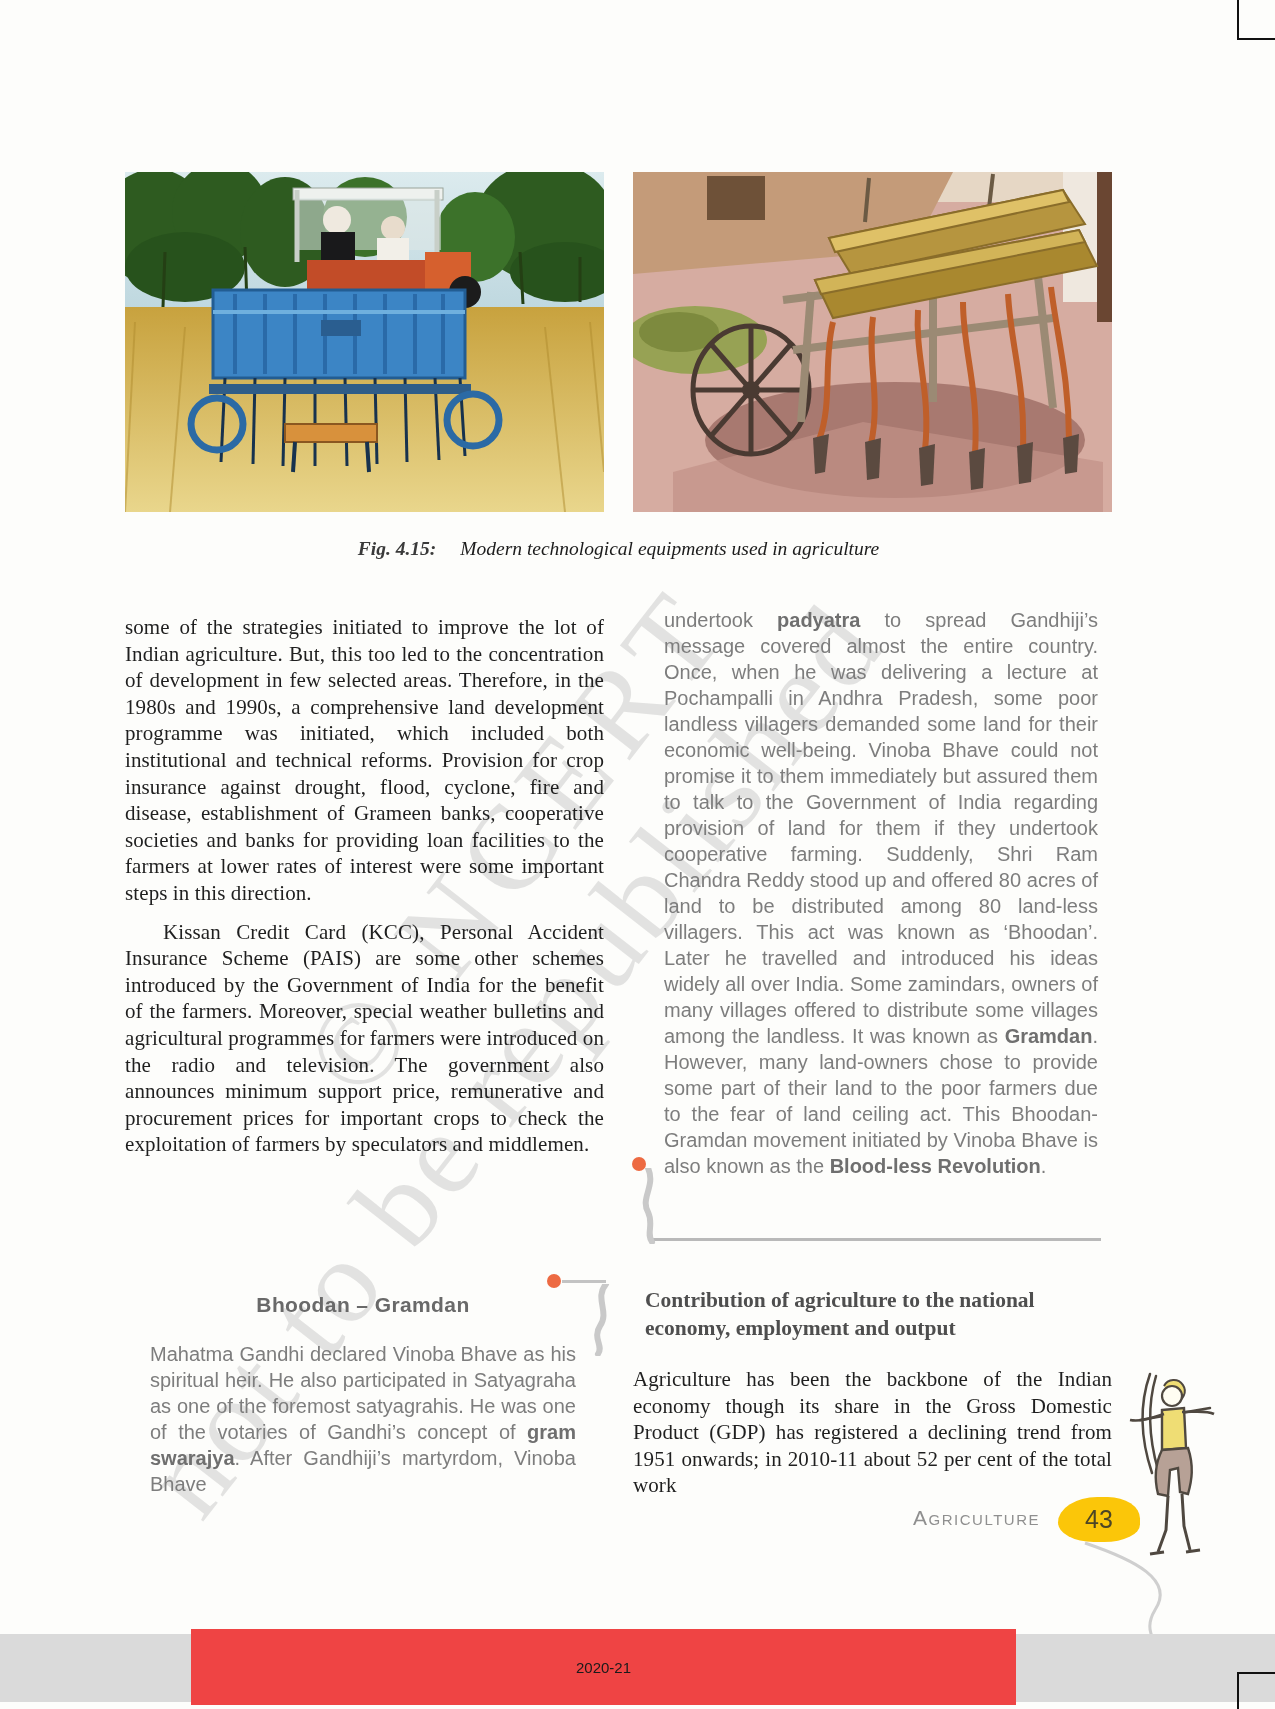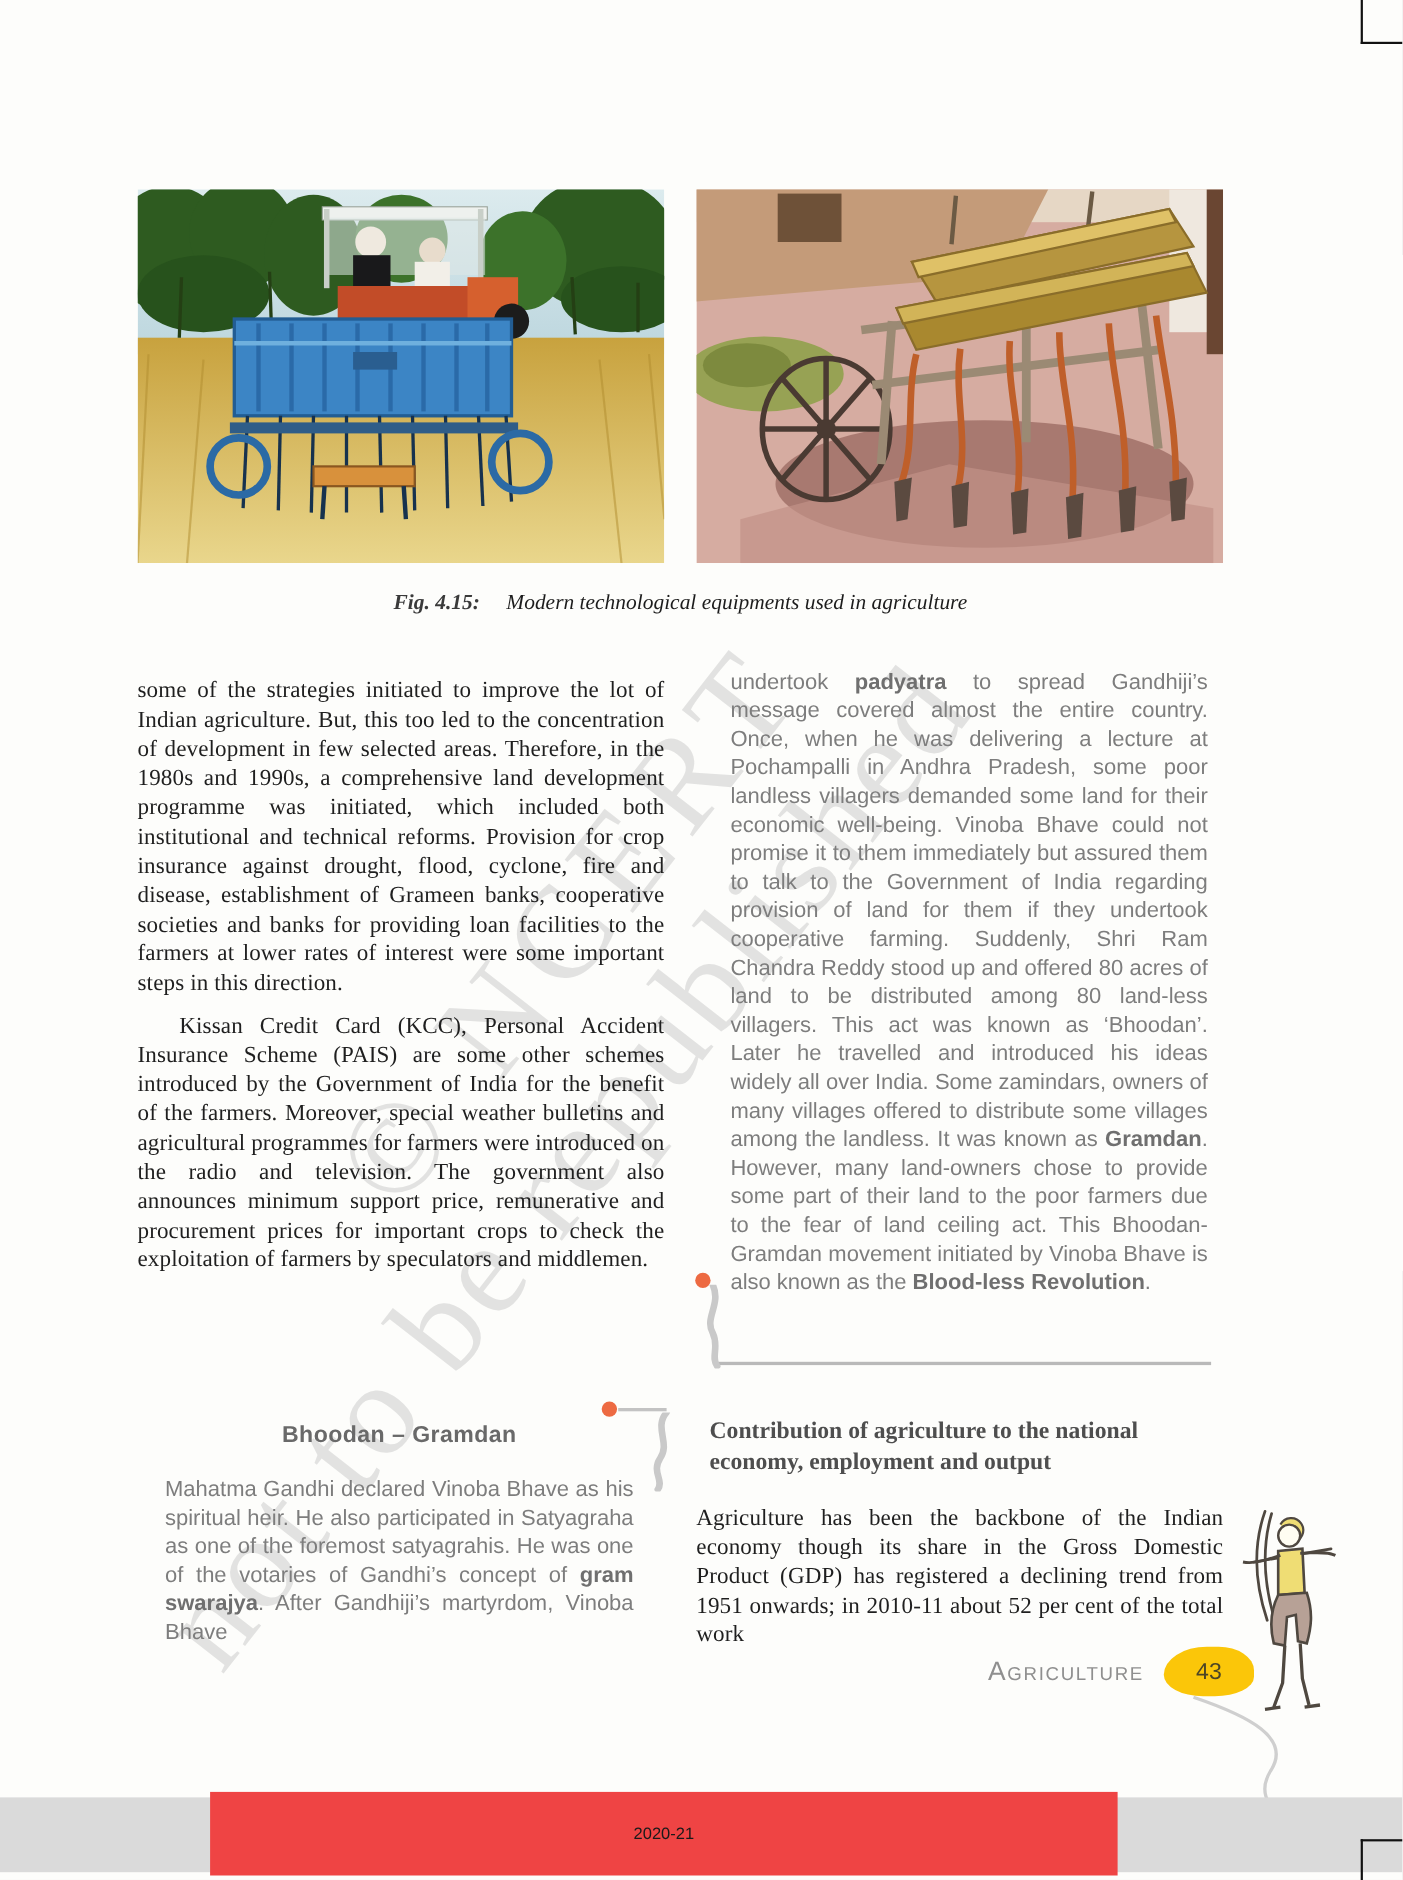--- a/index.html
+++ b/index.html
@@ -44,25 +44,25 @@
   #dot2{left:547px;top:1274px;}
   #orn-line{position:absolute;left:562px;top:1280px;width:44px;height:3px;background:#c3c3c3;z-index:2;}
   .ribbon{position:absolute;z-index:2;}
   
   #section-head{position:absolute;left:633px;top:1286px;width:479px;z-index:2;
                 font-weight:bold;font-size:21.5px;line-height:28px;color:#4e4e4e;margin-left:12px;}
   #section-body{position:absolute;left:633px;top:1352px;width:479px;z-index:2;}
   
   #running-head{position:absolute;left:790px;top:1506px;width:250px;z-index:2;text-align:right;
                 font-family:"Liberation Sans",sans-serif;font-variant:small-caps;
-                font-size:24px;letter-spacing:1.5px;color:#8f8f8f;}
+                font-size:21px;letter-spacing:1.5px;color:#8f8f8f;}
   #page-blob{position:absolute;left:1058px;top:1497px;width:82px;height:45px;z-index:2;
              background:#FBC609;border-radius:55% 45% 50% 50%/65% 55% 45% 50%;
              display:flex;align-items:center;justify-content:center;
-             font-family:"Liberation Sans",sans-serif;font-size:21px;color:#4c4526;}
+             font-family:"Liberation Sans",sans-serif;font-size:25px;color:#4c4526;}
   #sketch{position:absolute;left:1112px;top:1368px;z-index:2;}
   #swirl{position:absolute;left:1005px;top:1395px;z-index:2;}
   
   #grey-strip{position:absolute;left:0;top:1634px;width:1275px;height:68px;background:#dadada;z-index:2;}
   #year-strip{position:absolute;left:191px;top:1629px;width:825px;height:76px;background:#ef4444;
               z-index:3;display:flex;align-items:center;justify-content:center;
               font-family:"Liberation Sans",sans-serif;font-size:15px;color:#1a1a1a;}
   
   #corner-tr{position:absolute;left:1237px;top:0;width:37px;height:38px;
              border-left:2.5px solid #111;border-bottom:2.5px solid #111;z-index:2;}

